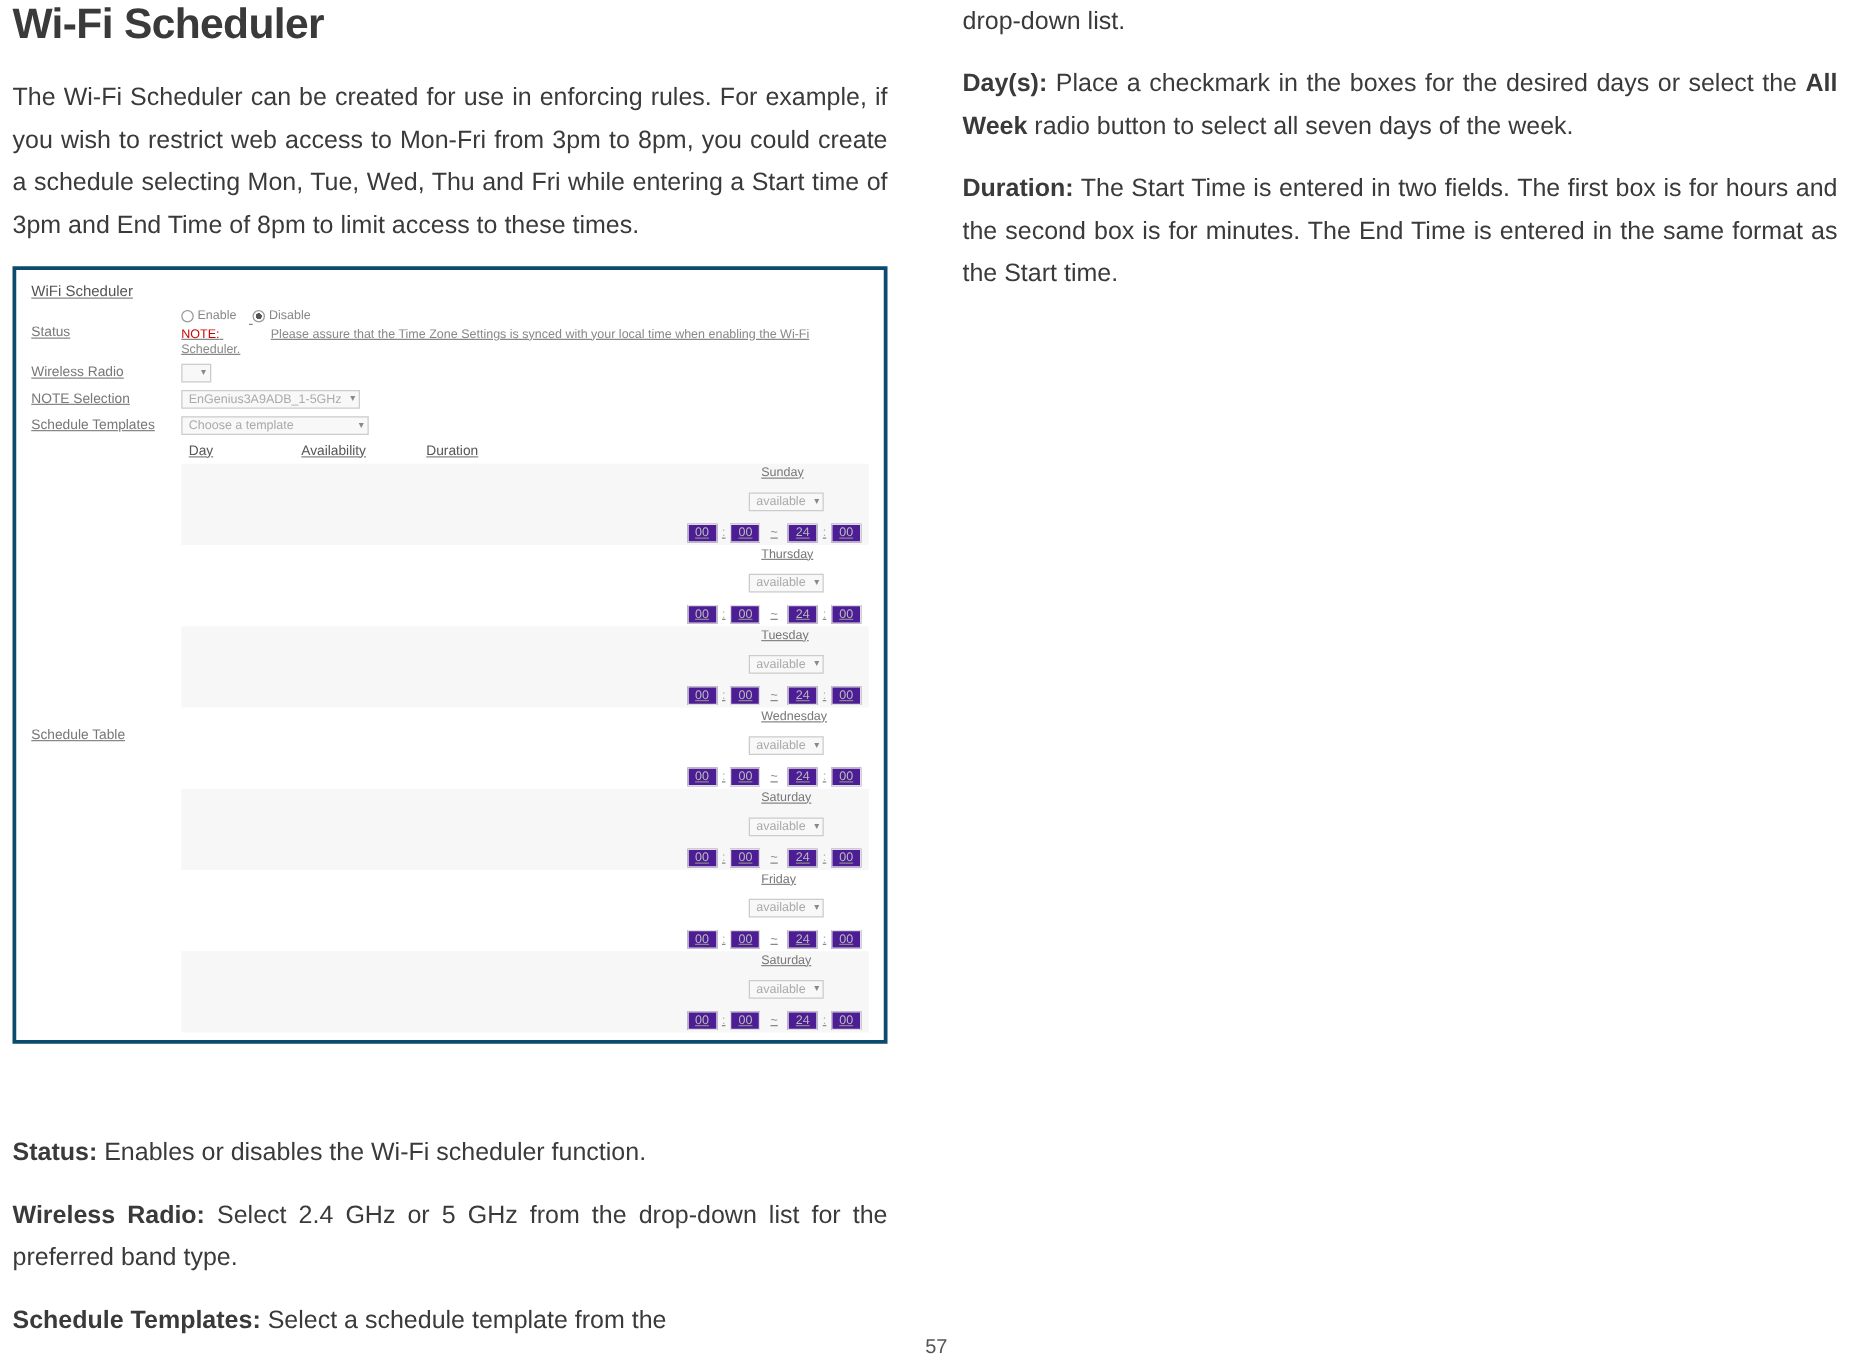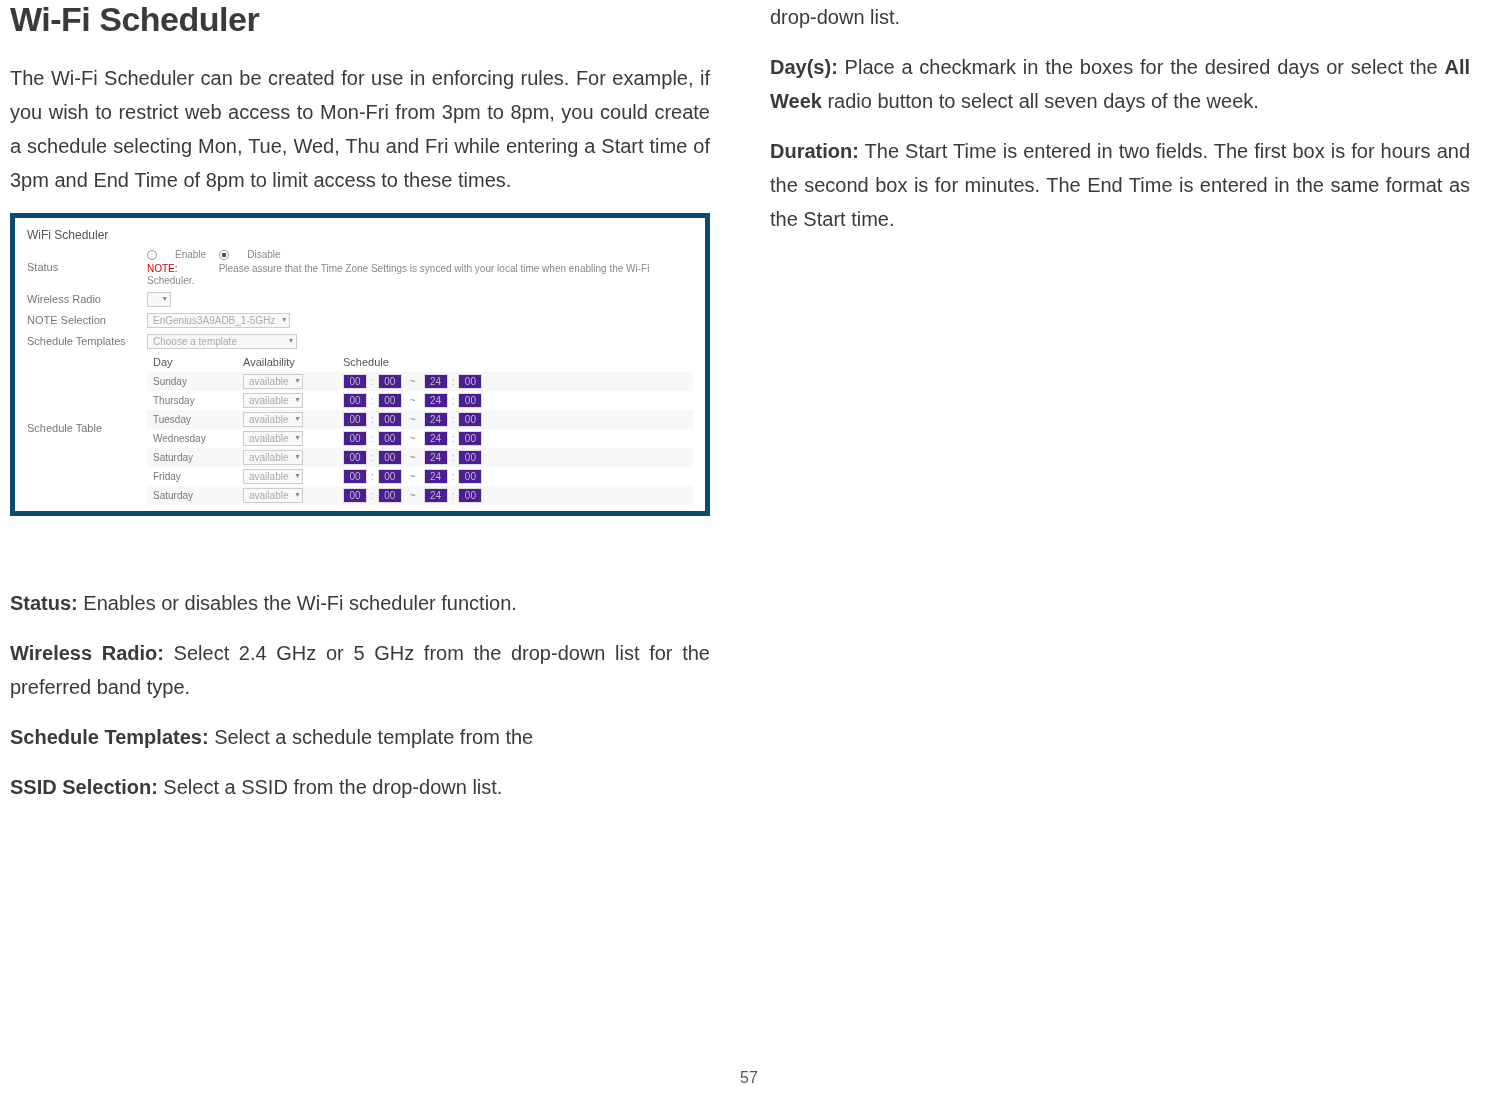--- a/index.html
+++ b/index.html
@@ -30,27 +30,28 @@
     }
     .body-text {
       font-size: 20px;
       line-height: 1.7;
       color: #3a3a3a;
       text-align: justify;
       margin-bottom: 16px;
     }
     .bold { font-weight: 700; }
     .screenshot {
-      border: 5px solid #0c4a6e;
+      border: 3px solid #0c4a6e;
       background: #fff;
       margin: 13px 0 70px 0;
       font-family: Arial, sans-serif;
       color: #888;
       font-size: 11px;
       padding: 6px;
+      text-decoration: underline;
     }
     .ss-title {
       color: #555;
       font-size: 12px;
       padding: 4px 6px;
     }
     .ss-row {
       display: flex;
       align-items: center;
       padding: 3px 6px;
@@ -61,21 +62,21 @@
       color: #777;
       font-size: 11px;
       flex-shrink: 0;
     }
     .ss-content { flex: 1; }
     .ss-note { color: #c00; font-size: 10px; }
     .ss-note-text { color: #888; font-size: 10px; padding-left: 38px; }
     .ss-radio {
       display: inline-flex;
       align-items: center;
-      gap: 18px;
+      gap: 3px;
       margin-right: 10px;
       font-size: 10px;
     }
     .ss-radio-circle {
       width: 10px; height: 10px; border-radius: 50%;
       border: 1px solid #999; display: inline-block;
     }
     .ss-radio-circle.checked { background: radial-gradient(circle, #555 40%, transparent 45%); }
     .ss-dropdown {
       display: inline-block;
@@ -99,24 +100,25 @@
       padding: 4px 6px;
       font-size: 11px;
       color: #555;
       gap: 10px;
     }
     .ss-table-header .th-day { width: 80px; }
     .ss-table-header .th-avail { width: 90px; }
     .ss-table-header .th-dur { flex: 1; }
     .ss-table-row {
       display: flex;
-      align-items: center;
+      align-items: flex-end;
       padding: 2px 6px;
       gap: 10px;
       font-size: 10px;
+      flex-direction: column;
     }
     .ss-table-row:nth-child(odd) { background: #f7f7f7; }
     .td-day { width: 80px; color: #777; }
     .td-avail { width: 90px; }
     .td-dur { flex: 1; display: flex; align-items: center; gap: 4px; }
     .ss-input {
       display: inline-block;
       width: 24px;
       border: 1px solid #ddd;
       background: #4c1d95;
@@ -198,21 +200,21 @@
           <span class="ss-dropdown" style="min-width:150px">Choose a template</span>
         </div>
       </div>
 
       <div class="ss-schedule-wrapper">
         <div class="ss-schedule-left">Schedule Table</div>
         <div class="ss-schedule-right">
           <div class="ss-table-header">
             <div class="th-day">Day</div>
             <div class="th-avail">Availability</div>
-            <div class="th-dur">Schedule</div>
+            <div class="th-dur">Duration</div>
           </div>
           <div id="ss-rows">
               <div class="ss-table-row">
                 <div class="td-day">Sunday</div>
                 <div class="td-avail"><span class="ss-dropdown">available</span></div>
                 <div class="td-dur">
                   <span class="ss-input">00</span>
                   <span class="ss-colon">:</span>
                   <span class="ss-input">00</span>
                   <span class="ss-tilde">~</span>

